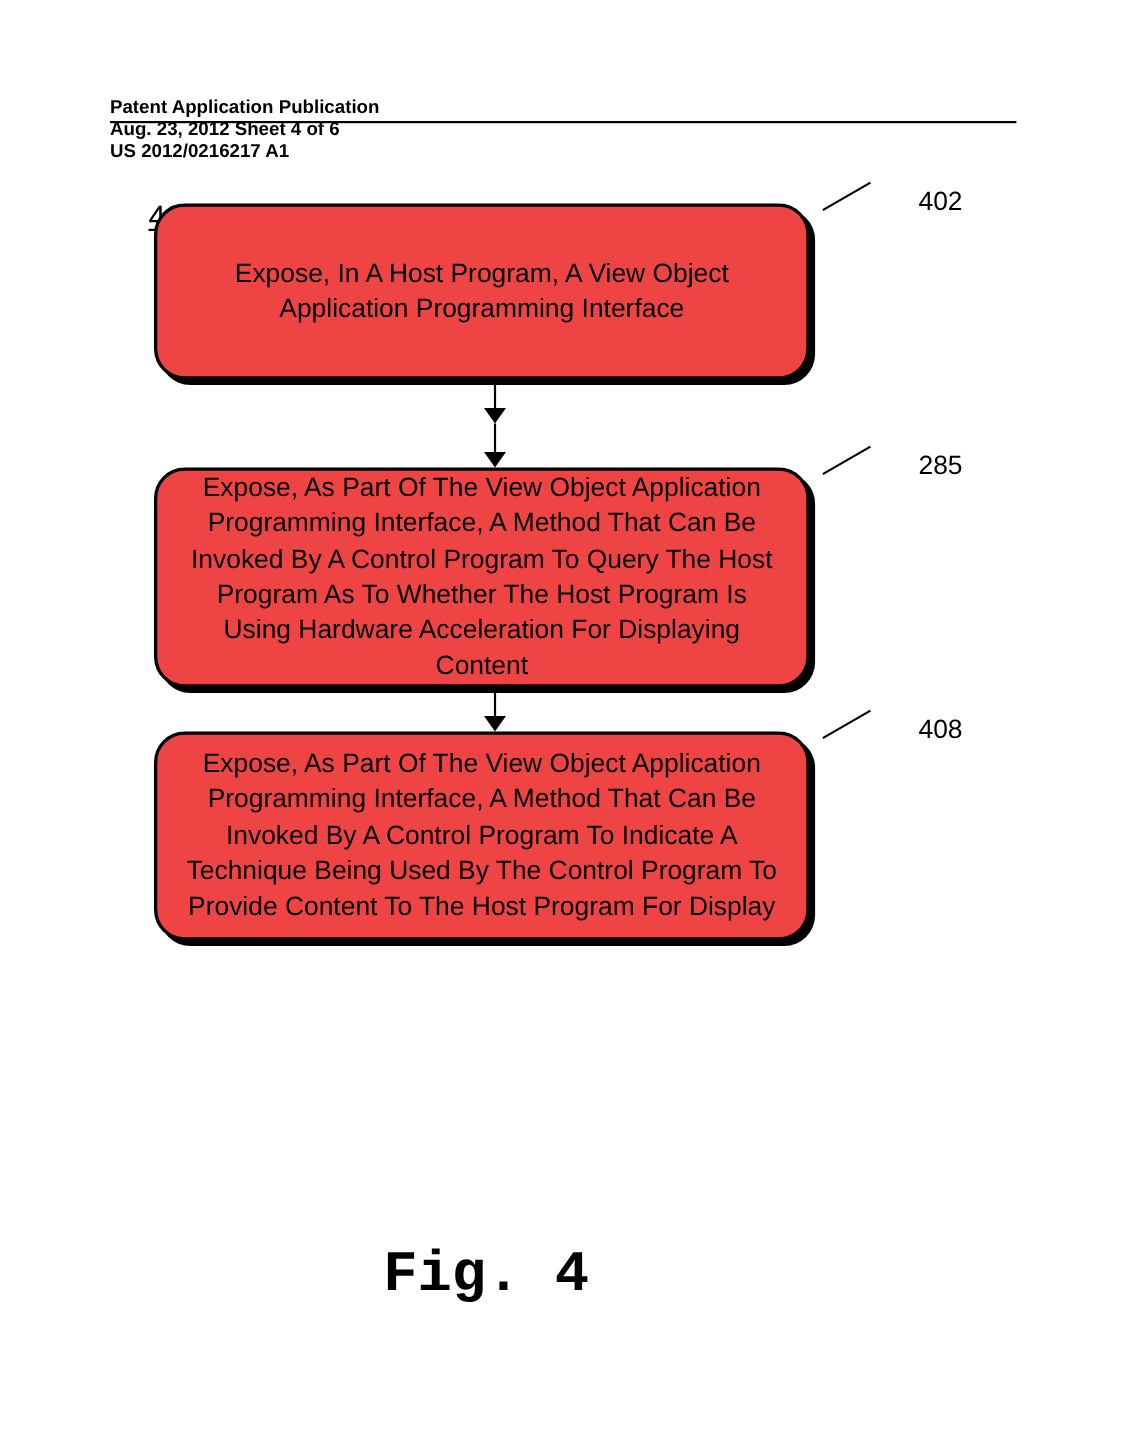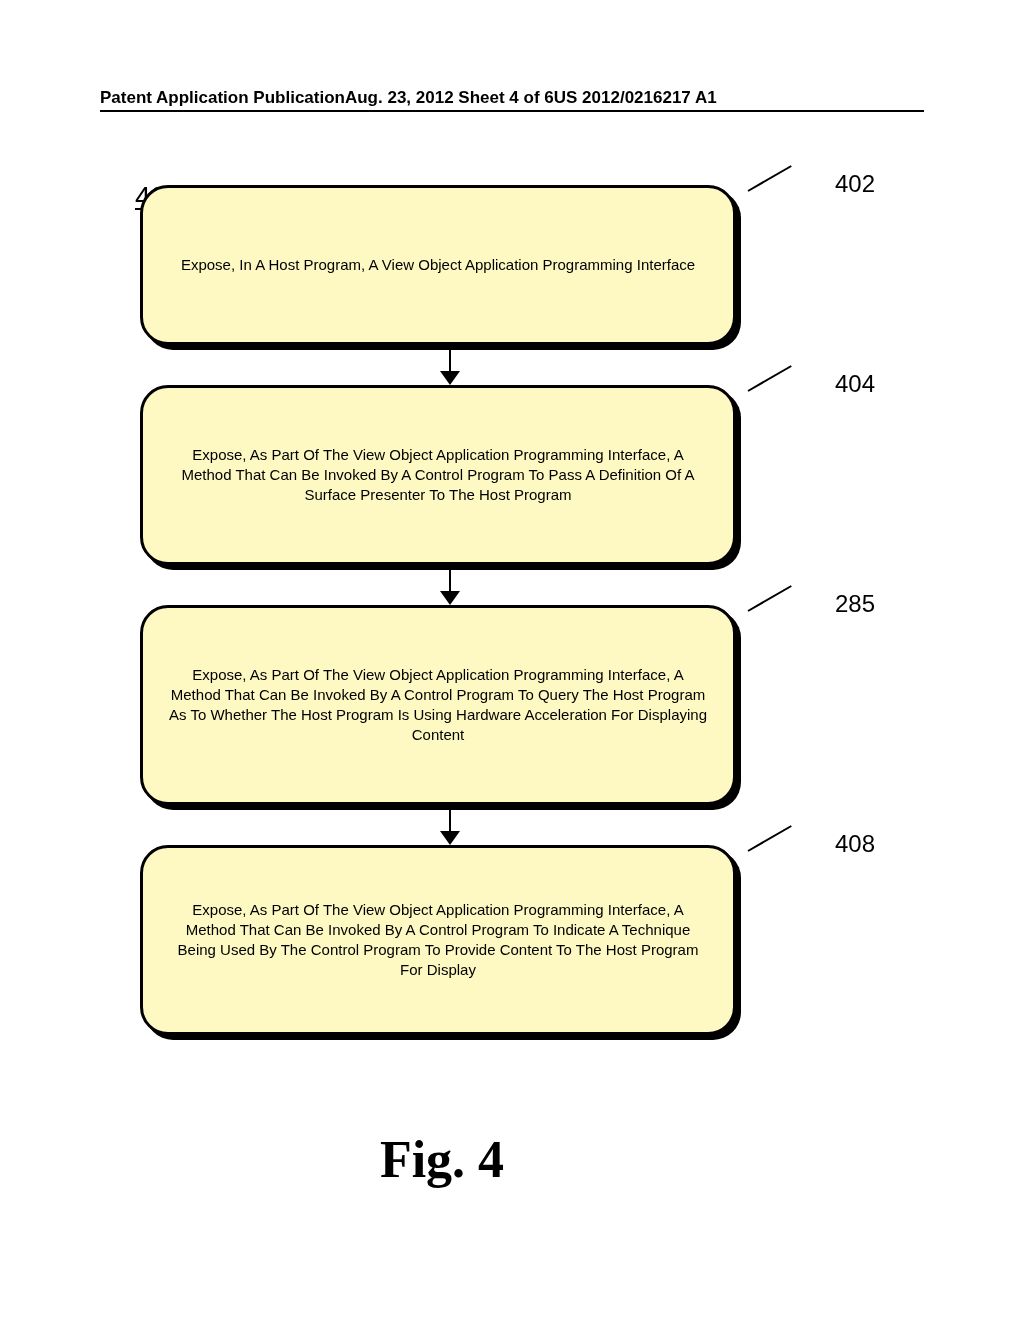--- a/index.html
+++ b/index.html
@@ -17,20 +17,21 @@
     .header {
       position: absolute;
       top: 88px;
       left: 0;
       right: 0;
       display: flex;
       justify-content: flex-start;
       padding: 0 100px;
       font-size: 17px;
       font-weight: bold;
+      flex-direction: column;
     }
     .header-line {
       position: absolute;
       top: 110px;
       left: 100px;
       right: 100px;
       border-top: 2px solid #000;
     }
     .figure-number {
       position: absolute;
@@ -43,26 +44,26 @@
     .diagram {
       position: absolute;
       top: 185px;
       left: 140px;
       width: 620px;
     }
     .box-container {
       position: relative;
     }
     .box {
-      background: #fef9c3;
+      background: #ef4444;
       border: 3px solid #000;
       border-radius: 28px;
       padding: 28px 24px;
       text-align: center;
-      font-size: 15px;
+      font-size: 24px;
       line-height: 1.35;
       position: relative;
       box-shadow: 5px 5px 0 #000;
       width: 596px;
     }
     .box1 {
       height: 160px;
       display: flex;
       align-items: center;
       justify-content: center;
@@ -115,21 +116,21 @@
       border-left: 10px solid transparent;
       border-right: 10px solid transparent;
       border-top: 14px solid #000;
     }
     .figure-caption {
       position: absolute;
       top: 1130px;
       left: 0;
       width: 884px;
       text-align: center;
-      font-family: Liberation Serif, serif;
+      font-family: Liberation Mono, monospace;
       font-size: 52px;
       font-weight: bold;
     }
   </style>
 </head>
 <body>
 
 <div class="header">
   <span>Patent Application Publication</span>
   <span>Aug. 23, 2012  Sheet 4 of 6</span>
@@ -147,27 +148,20 @@
     <div class="box box1">
       <div>Expose, In A Host Program, A View Object Application Programming Interface</div>
     </div>
   </div>
 
   <div class="arrow-container">
     <div class="arrow-line"></div>
     <div class="arrow-head"></div>
   </div>
 
-  <div class="box-container">
-    <div class="leader-line" style="top:5px; right:-38px; left:auto;"></div>
-    <div class="ref-label" style="top:-15px;">404</div>
-    <div class="box box2">
-      <div>Expose, As Part Of The View Object Application Programming Interface, A Method That Can Be Invoked By A Control Program To Pass A Definition Of A Surface Presenter To The Host Program</div>
-    </div>
-  </div>
 
   <div class="arrow-container">
     <div class="arrow-line"></div>
     <div class="arrow-head"></div>
   </div>
 
   <div class="box-container">
     <div class="leader-line" style="top:5px; right:-38px; left:auto;"></div>
     <div class="ref-label" style="top:-15px;">285</div>
     <div class="box box3">

